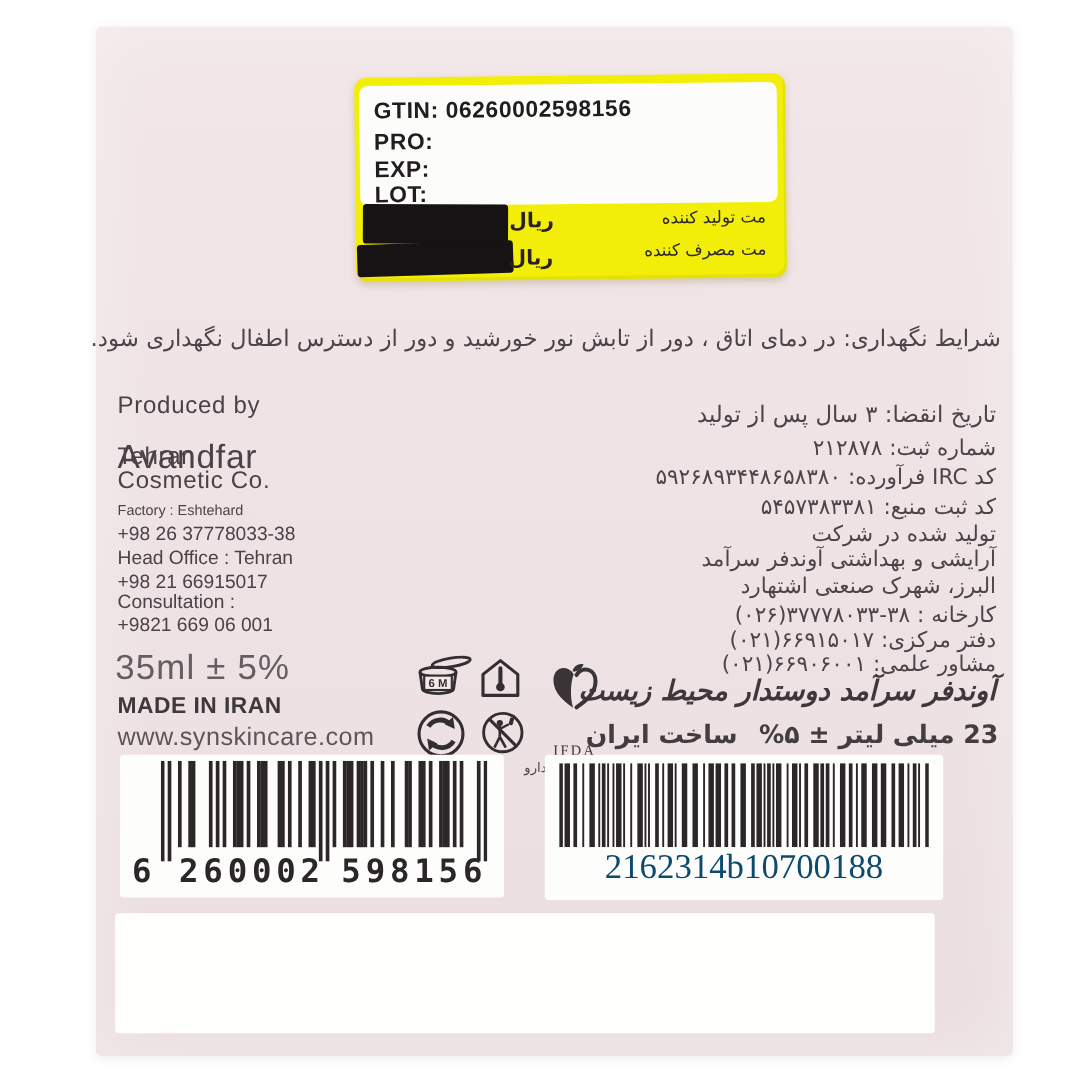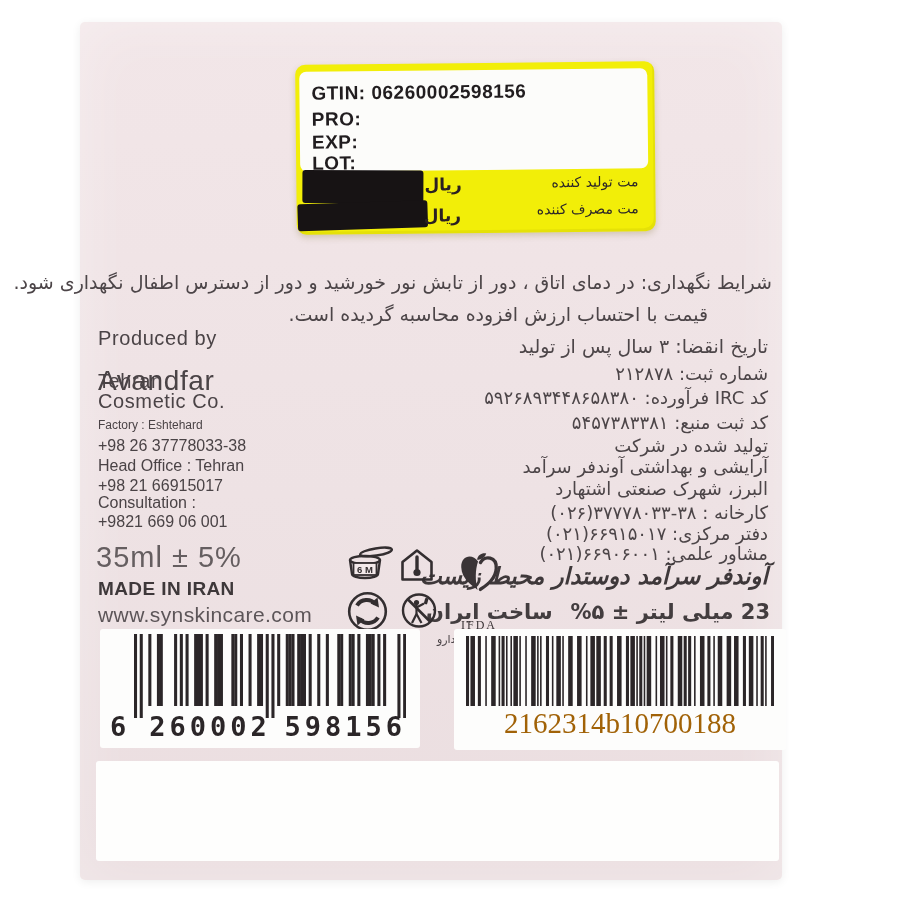--- a/index.html
+++ b/index.html
@@ -1,18 +1,18 @@
 <!DOCTYPE html>
 <html><head>
 <meta charset="utf-8">
 <style>
   html,body{margin:0;padding:0;}
   .page{position:relative;width:900px;height:900px;background:#ffffff;overflow:hidden;
         font-family:"Liberation Sans",sans-serif;color:#474043;}
-  .package{position:absolute;left:80px;top:22px;width:702px;height:858px;
+  .package{position:absolute;left:80px;top:22px;width:764px;height:858px;
            background:linear-gradient(180deg,#f2e6e8 0%,#eee2e4 55%,#ebdee0 100%);
            border-radius:5px;box-shadow:0 2px 10px rgba(0,0,0,.07), inset 0 0 60px rgba(255,255,255,.35);}
   .abs{position:absolute;}
   .fa{font-family:"DejaVu Sans",sans-serif;direction:rtl;unicode-bidi:plaintext;color:#4c4548;}
   .fa-col{font-size:18px;white-space:nowrap;}
   .en{color:#4a4346;white-space:nowrap;}
   
   .sticker{position:absolute;left:216px;top:41px;width:359px;height:170px;background:#f2ee08;
            border-radius:10px;transform:rotate(-0.6deg);
            box-shadow:0 3px 6px rgba(120,105,30,.25), inset -2px -3px 0 rgba(0,0,0,.05);}
@@ -26,21 +26,21 @@
   .icon svg{display:block;}
   .ifda{position:absolute;left:347px;top:530px;width:104px;text-align:center;}
   .ifda-name{font-family:"Liberation Serif",serif;font-size:12px;letter-spacing:2px;color:#3a3436;margin-top:18px;}
   .ifda-org{font-size:11px;margin-top:0;}
   
   .bpatch{position:absolute;background:#fdfdfc;border-radius:3px;}
   .bars svg rect{fill:#2b2628;}
   .ean-digit{position:absolute;font-family:"DejaVu Sans Mono","Liberation Mono",monospace;
              font-weight:bold;font-size:27px;color:#2b2628;bottom:6px;}
   .c128-text{position:absolute;left:0;right:0;top:78px;text-align:center;
-             font-family:"Liberation Serif",serif;font-size:29px;color:#a16207;}
+             font-family:"Liberation Serif",serif;font-size:29px;color:#0c4a6e;}
   .blank-panel{position:absolute;left:16px;top:739px;width:683px;height:100px;background:#fefefd;border-radius:3px;}
 </style>
 </head>
 <body>
 
 <div class="page">
   <div class="package">
 
     <div class="sticker">
       <div class="sticker-panel"></div>
@@ -55,21 +55,20 @@
       <div class="redact" style="left:6px;top:106px;width:121px;height:33px;transform:rotate(.8deg)"></div>
       <span class="rial fa" style="left:128px;top:111px">ریال</span>
       <span class="price-label fa" style="top:112px">مت تولید کننده</span>
 
       <div class="redact" style="left:1px;top:138px;width:130px;height:27px;transform:rotate(-1.2deg)"></div>
       <span class="rial fa" style="left:127px;top:142px">ریال</span>
       <span class="price-label fa" style="top:139px">مت مصرف کننده</span>
     </div>
 
     <div class="abs fa" style="right:10px;top:249px;font-size:19px;white-space:nowrap">شرایط نگهداری: در دمای اتاق ، دور از تابش نور خورشید و دور از دسترس اطفال نگهداری شود.</div>
-    <div class="abs fa" style="right:74px;top:281px;font-size:19px">قیمت با احتساب ارزش افزوده محاسبه گردیده است.</div>
 
     <div class="abs fa fa-col" style="right:14px;top:313px;font-size:19px">تاریخ انقضا: ۳ سال پس از تولید</div>
     <div class="abs fa fa-col" style="right:14px;top:341px">شماره ثبت: ۲۱۲۸۷۸</div>
     <div class="abs fa fa-col" style="right:14px;top:365px">کد IRC فرآورده: ۵۹۲۶۸۹۳۴۴۸۶۵۸۳۸۰</div>
     <div class="abs fa fa-col" style="right:14px;top:390px">کد ثبت منبع: ۵۴۵۷۳۸۳۳۸۱</div>
     <div class="abs fa fa-col" style="right:14px;top:413px">تولید شده در شرکت</div>
     <div class="abs fa fa-col" style="right:14px;top:434px">آرایشی و بهداشتی آوندفر سرآمد</div>
     <div class="abs fa fa-col" style="right:14px;top:456px">البرز، شهرک صنعتی اشتهارد</div>
     <div class="abs fa fa-col" style="right:14px;top:480px">کارخانه : ۳۸-۳۷۷۷۸۰۳۳(۰۲۶)</div>
     <div class="abs fa fa-col" style="right:14px;top:501px">دفتر مرکزی: ۶۶۹۱۵۰۱۷(۰۲۱)</div>

